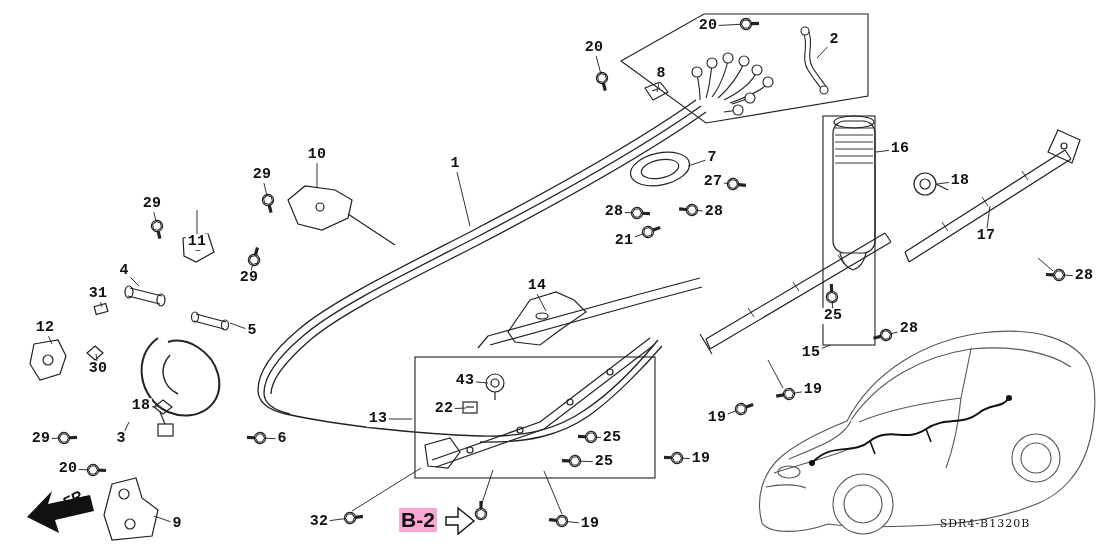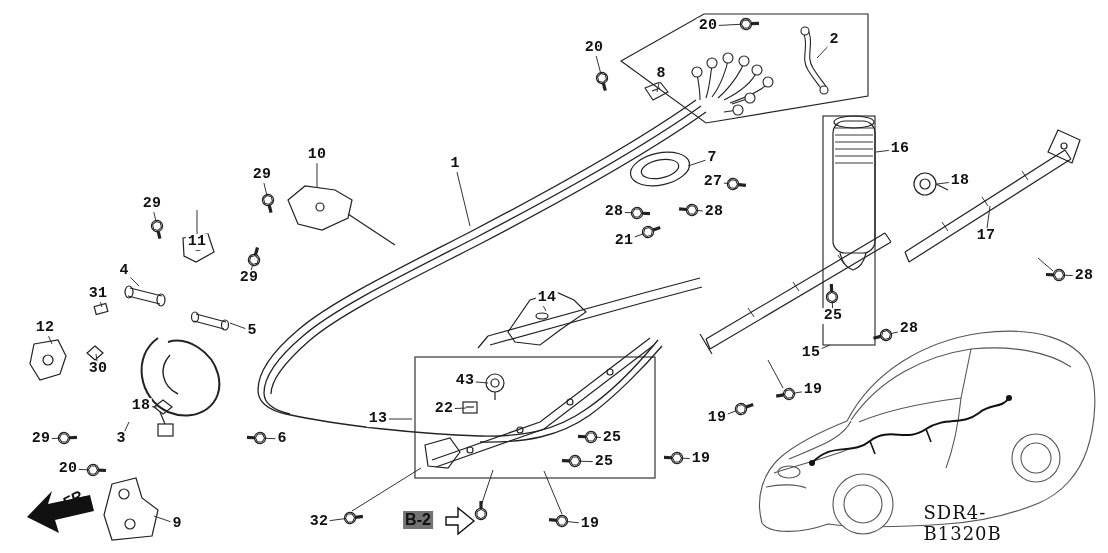--- a/index.html
+++ b/index.html
@@ -14,25 +14,25 @@
     font-weight:bold;font-size:15px;line-height:1.05;letter-spacing:.2px;
     background:#fff;padding:0 2px;white-space:nowrap;
   }
   .leader{stroke:#333;stroke-width:1;}
   .fr-label{
     position:absolute;left:74px;top:498px;transform:translate(-50%,-50%) rotate(-27deg);
     font-weight:bold;font-style:italic;font-size:15px;
   }
   .b2-label{
     position:absolute;left:418px;top:520px;transform:translate(-50%,-50%);
-    font-weight:bold;font-size:16px;background:#737373;padding:0 2px;
+    font-weight:bold;font-size:21px;background:#f9a8d4;padding:0 2px;
   }
   .code-label{
     position:absolute;left:985px;top:523px;transform:translate(-50%,-50%);
-    font-family:"DejaVu Serif",serif;font-size:18px;letter-spacing:1px;
+    font-family:"DejaVu Serif",serif;font-size:11px;letter-spacing:1px;
   }
 </style>
 </head>
 <body>
 
 <div class="stage">
 
   <svg id="art" viewBox="0 0 1108 553">
     <defs>
       <g id="bolt-sym">
@@ -269,21 +269,21 @@
       <div class="callout" style="left: 197px; top: 210px; margin-top: 32px;">11</div>
       <div class="callout" style="left: 614px; top: 212px;">28</div>
       <div class="callout" style="left: 714px; top: 212px;">28</div>
       <div class="callout" style="left: 624px; top: 241px;">21</div>
       <div class="callout" style="left: 986px; top: 236px;">17</div>
       <div class="callout" style="left: 249px; top: 278px;">29</div>
       <div class="callout" style="left: 124px; top: 271px;">4</div>
       <div class="callout" style="left: 98px; top: 294px;">31</div>
       <div class="callout" style="left: 252px; top: 331px;">5</div>
       <div class="callout" style="left: 45px; top: 328px;">12</div>
-      <div class="callout" style="left: 537px; top: 298px; margin-left: 10px;">14</div>
+      <div class="callout" style="left: 537px; top: 286px;">14</div>
       <div class="callout" style="left: 1084px; top: 276px;">28</div>
       <div class="callout" style="left: 833px; top: 316px;">25</div>
       <div class="callout" style="left: 98px; top: 369px; text-align: center;">30</div>
       <div class="callout" style="left: 811px; top: 353px;">15</div>
       <div class="callout" style="left: 909px; top: 329px;">28</div>
       <div class="callout" style="left: 141px; top: 406px;">18</div>
       <div class="callout" style="left: 465px; top: 381px;">43</div>
       <div class="callout" style="left: 813px; top: 390px;">19</div>
       <div class="callout" style="left: 444px; top: 409px;">22</div>
       <div class="callout" style="left: 378px; top: 419px;">13</div>

